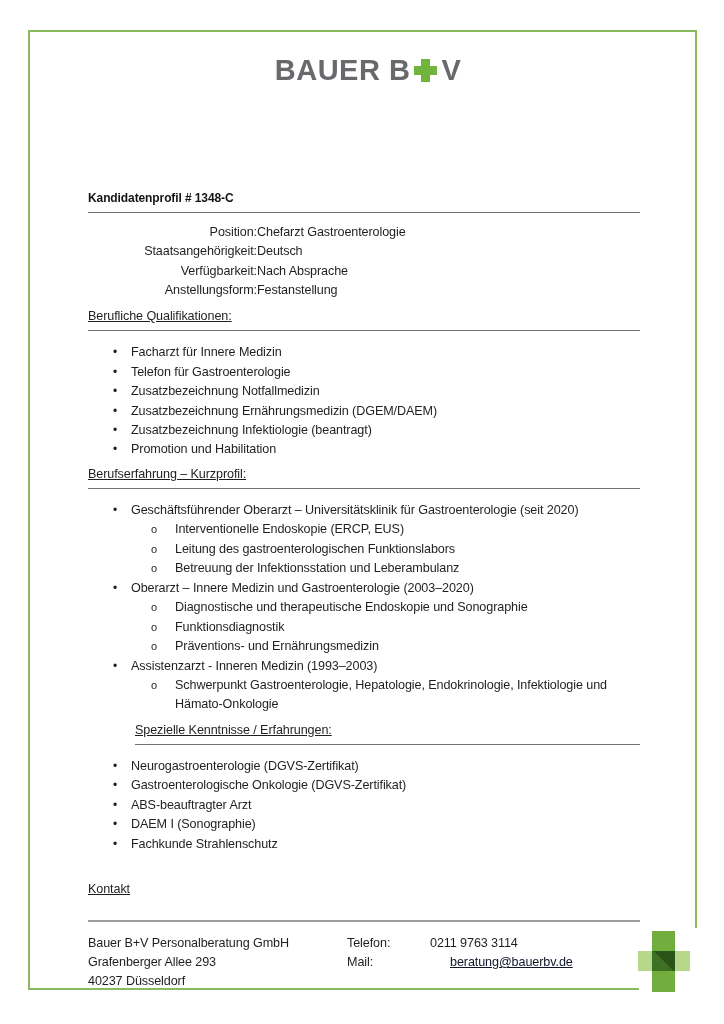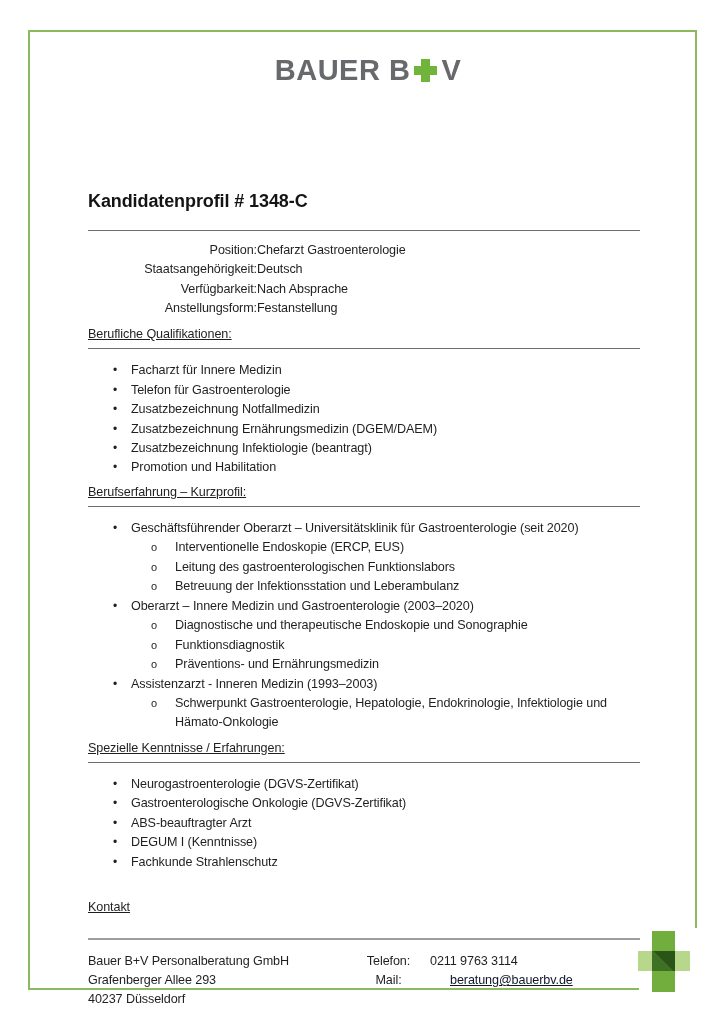--- a/index.html
+++ b/index.html
@@ -30,45 +30,45 @@
           display:flex; justify-content:center; align-items:center; gap:3px;padding-left:12px; }
   .logo-text { font-size:29px; font-weight:bold; color:#68696c; letter-spacing:0.5px; line-height:1; }
   .logo-plus { position:relative; width:23px; height:23px; margin:0 1px; }
   .logo-plus .bar-v { position:absolute; left:7px; top:0; width:9px; height:23px; background:#70b43c; }
   .logo-plus .bar-h { position:absolute; left:0; top:7px; width:23px; height:9px; background:#70b43c; }
 
   
   .content { position:absolute; left:88px; top:191px; width:552px;
              font-size:12.6px; letter-spacing:-0.1px; }
 
-  .doc-title { font-size:18px; font-weight:bold; color:#141414;
-               padding-bottom:18px; border-bottom:1.5px solid #6e6e6e; }
+  .doc-title { font-size:12px; font-weight:bold; color:#141414;
+               padding-bottom:7px; border-bottom:1.5px solid #6e6e6e; }
 
   .fields { margin-top:10px;text-align:right; }
   .frow { display:flex; line-height:19.3px; }
   .flabel { width:169px; flex:none; }
 
   .sec-head { padding-bottom:7px; border-bottom:1.2px solid #6e6e6e;text-decoration:underline; }
   #head-qual   { margin-top:9px; }
   #head-exp    { margin-top:7px; }
-  #head-skills { margin-top:8px; }
+  #head-skills { margin-top:8px;margin-left:47px; }
   #head-contact{ margin-top:28px; border-bottom:2.5px solid #9e9e9e; padding-bottom:24px; }
 
   .list { margin-top:12px; }
   .li { display:flex; line-height:19.45px; }
   .li .mk { flex:none; }
   .l1 .mk { width:18px; margin-left:25px; font-size:12px; }
   .l2 .mk { width:24px; margin-left:63px; font-size:11px; }
   .li .tx { flex:1; }
 
   .contact-cols { display:flex; margin-top:12px; line-height:19px; }
   .addr { width:259px; flex:none; }
   .cgrid { flex:1; }
   .crow { display:flex; }
-  .clabel { width:83px; flex:none;text-align:center; }
+  .clabel { width:83px; flex:none; }
   a.mail-link { color:#0f172a; text-decoration:underline; cursor:pointer;padding-left:20px; }
 </style>
 </head>
 <body>
 
 <div class="frame-line" id="frame-top"></div>
 <div class="frame-line" id="frame-left"></div>
 <div class="frame-line" id="frame-right"></div>
 <div class="frame-line" id="frame-bottom"></div>
 
@@ -185,21 +185,21 @@
     <div class="li l1">
         <span class="mk">•</span>
         <span class="tx">Gastroenterologische Onkologie (DGVS-Zertifikat)</span>
       </div>
     <div class="li l1">
         <span class="mk">•</span>
         <span class="tx">ABS-beauftragter Arzt</span>
       </div>
     <div class="li l1">
         <span class="mk">•</span>
-        <span class="tx">DEGUM I (Kenntnisse)</span>
+        <span class="tx">DAEM I (Sonographie)</span>
       </div>
     <div class="li l1">
         <span class="mk">•</span>
         <span class="tx">Fachkunde Strahlenschutz</span>
       </div>
   </div>
 
   <div class="sec-head" id="head-contact">Kontakt</div>
   <div class="contact-cols">
     <div class="addr">

